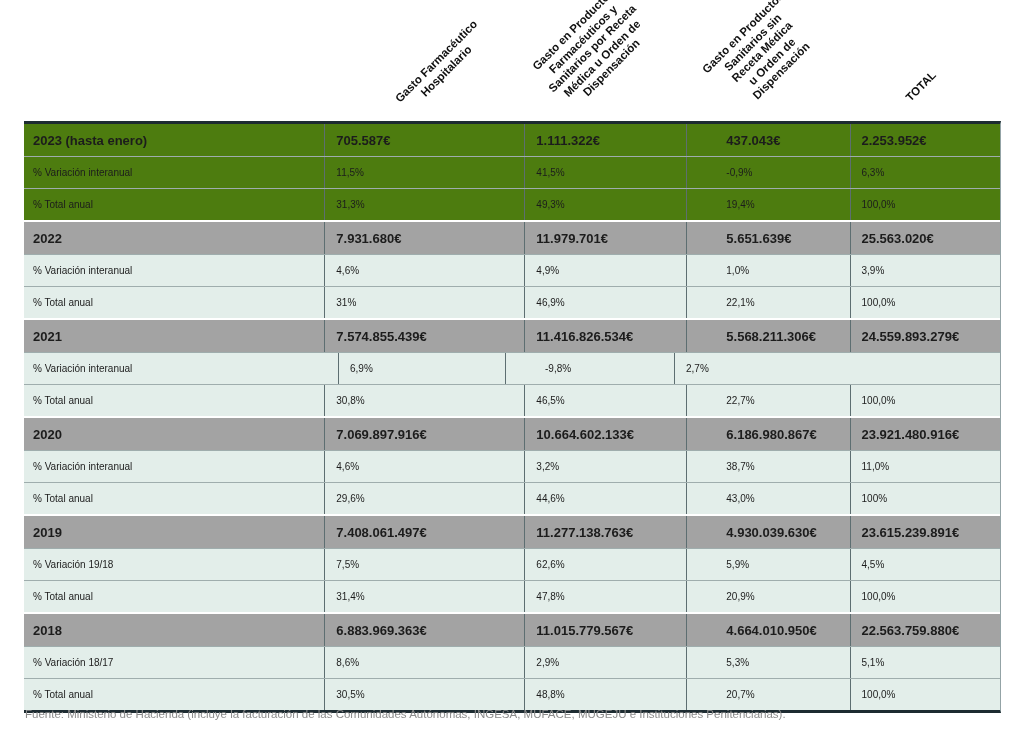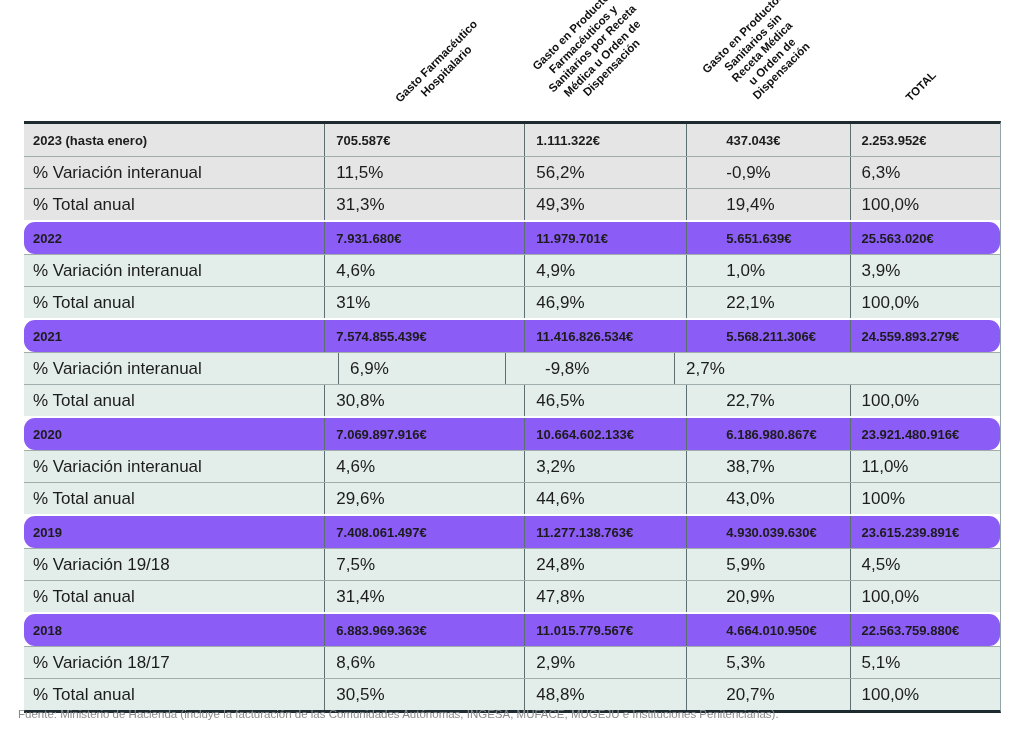--- a/index.html
+++ b/index.html
@@ -20,36 +20,36 @@
   .hdr-4{left:913px;bottom:16px;}
 
   
   .tbl{
     position:absolute;left:24px;top:121px;width:977px;
     border-top:3px solid #1d2b31;border-bottom:3px solid #1d2b31;
     border-right:1px solid #93a3a6;
     box-sizing:border-box;
   }
   .block + .block{margin-top:2px;}
-  .row{display:flex;align-items:center;height:31px;font-size:17px;}
+  .row{display:flex;align-items:center;height:31px;font-size:10px;}
   .row.year{height:32px;font-weight:700;font-size:13px;}
   .row + .row{border-top:1px solid #9fadad;}
   .cell{box-sizing:border-box;height:100%;display:flex;align-items:center;padding-left:11px;overflow:hidden;}
   .cell + .cell{border-left:1px solid #5d6e71;}
   .cell.lbl{width:314px;padding-left:9px;}
   .cell.c1{width:167px;}
   .cell.c2{width:169px;margin-left:40px;}
   .cell.c3{width:169px;padding-left:39px;}
   .cell.c4{width:157px;}
-  .bg-blue .row{background:#e5e5e5;}
-  .bg-ym .row.year{background:#8b5cf6;border-radius:11px;}
+  .bg-blue .row{background:#4d7c0f;}
+  .bg-ym .row.year{background:#a3a3a3;}
   .bg-ym .row.pct{background:#e3eeea;}
 
   
-  .footer{position:absolute;left:18px;top:708px;font-size:11.5px;color:#8b8b8b;}
+  .footer{position:absolute;left:25px;top:708px;font-size:11.5px;color:#8b8b8b;}
 </style>
 </head>
 <body>
 
 <div class="page">
 
   <div class="hdr-area">
     <div class="hdr hdr-1">Gasto Farmacéutico
 Hospitalario</div>
     <div class="hdr hdr-2">Gasto en Productos
@@ -71,21 +71,21 @@
       <div class="row year">
         <div class="cell lbl">2023 (hasta enero)</div>
         <div class="cell c1">705.587€</div>
         <div class="cell c2">1.111.322€</div>
         <div class="cell c3">437.043€</div>
         <div class="cell c4">2.253.952€</div>
       </div>
       <div class="row pct">
         <div class="cell lbl">% Variación interanual</div>
         <div class="cell c1">11,5%</div>
-        <div class="cell c2">56,2%</div>
+        <div class="cell c2">41,5%</div>
         <div class="cell c3">-0,9%</div>
         <div class="cell c4">6,3%</div>
       </div>
       <div class="row pct">
         <div class="cell lbl">% Total anual</div>
         <div class="cell c1">31,3%</div>
         <div class="cell c2">49,3%</div>
         <div class="cell c3">19,4%</div>
         <div class="cell c4">100,0%</div>
       </div>
@@ -166,21 +166,21 @@
       <div class="row year">
         <div class="cell lbl">2019</div>
         <div class="cell c1">7.408.061.497€</div>
         <div class="cell c2">11.277.138.763€</div>
         <div class="cell c3">4.930.039.630€</div>
         <div class="cell c4">23.615.239.891€</div>
       </div>
       <div class="row pct">
         <div class="cell lbl">% Variación 19/18</div>
         <div class="cell c1">7,5%</div>
-        <div class="cell c2">24,8%</div>
+        <div class="cell c2">62,6%</div>
         <div class="cell c3">5,9%</div>
         <div class="cell c4">4,5%</div>
       </div>
       <div class="row pct">
         <div class="cell lbl">% Total anual</div>
         <div class="cell c1">31,4%</div>
         <div class="cell c2">47,8%</div>
         <div class="cell c3">20,9%</div>
         <div class="cell c4">100,0%</div>
       </div>

